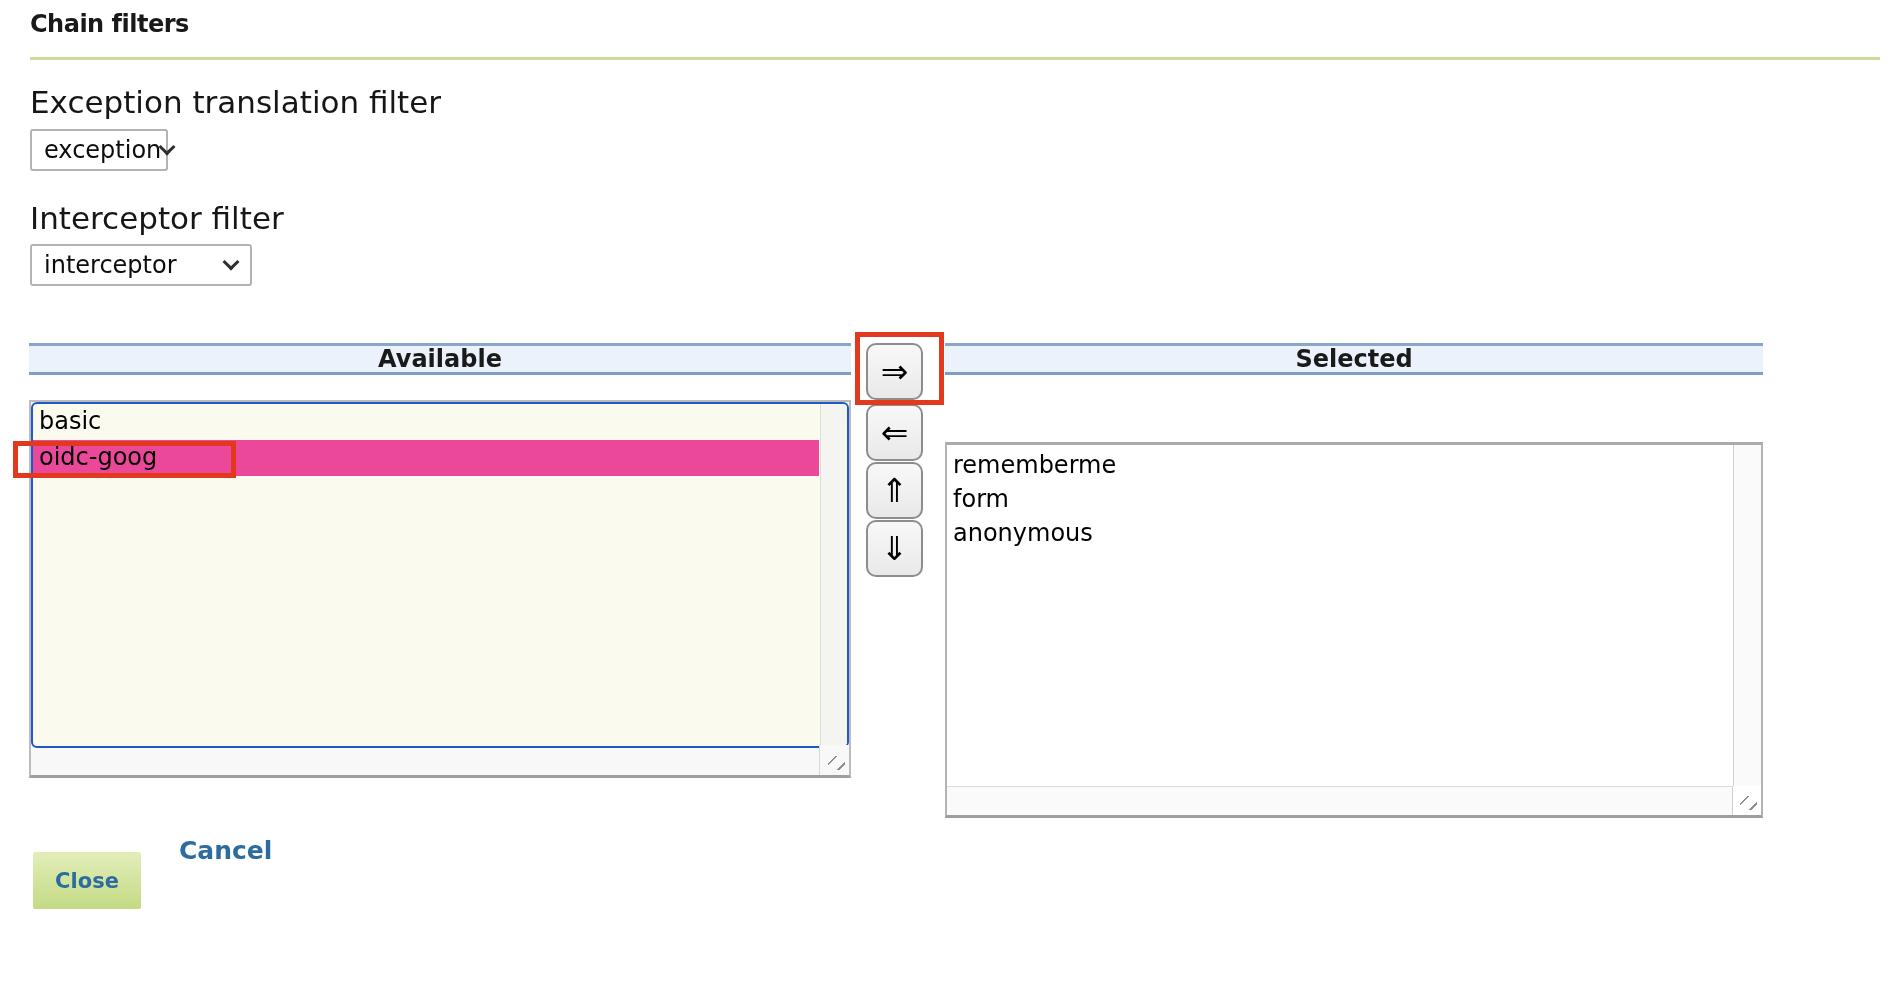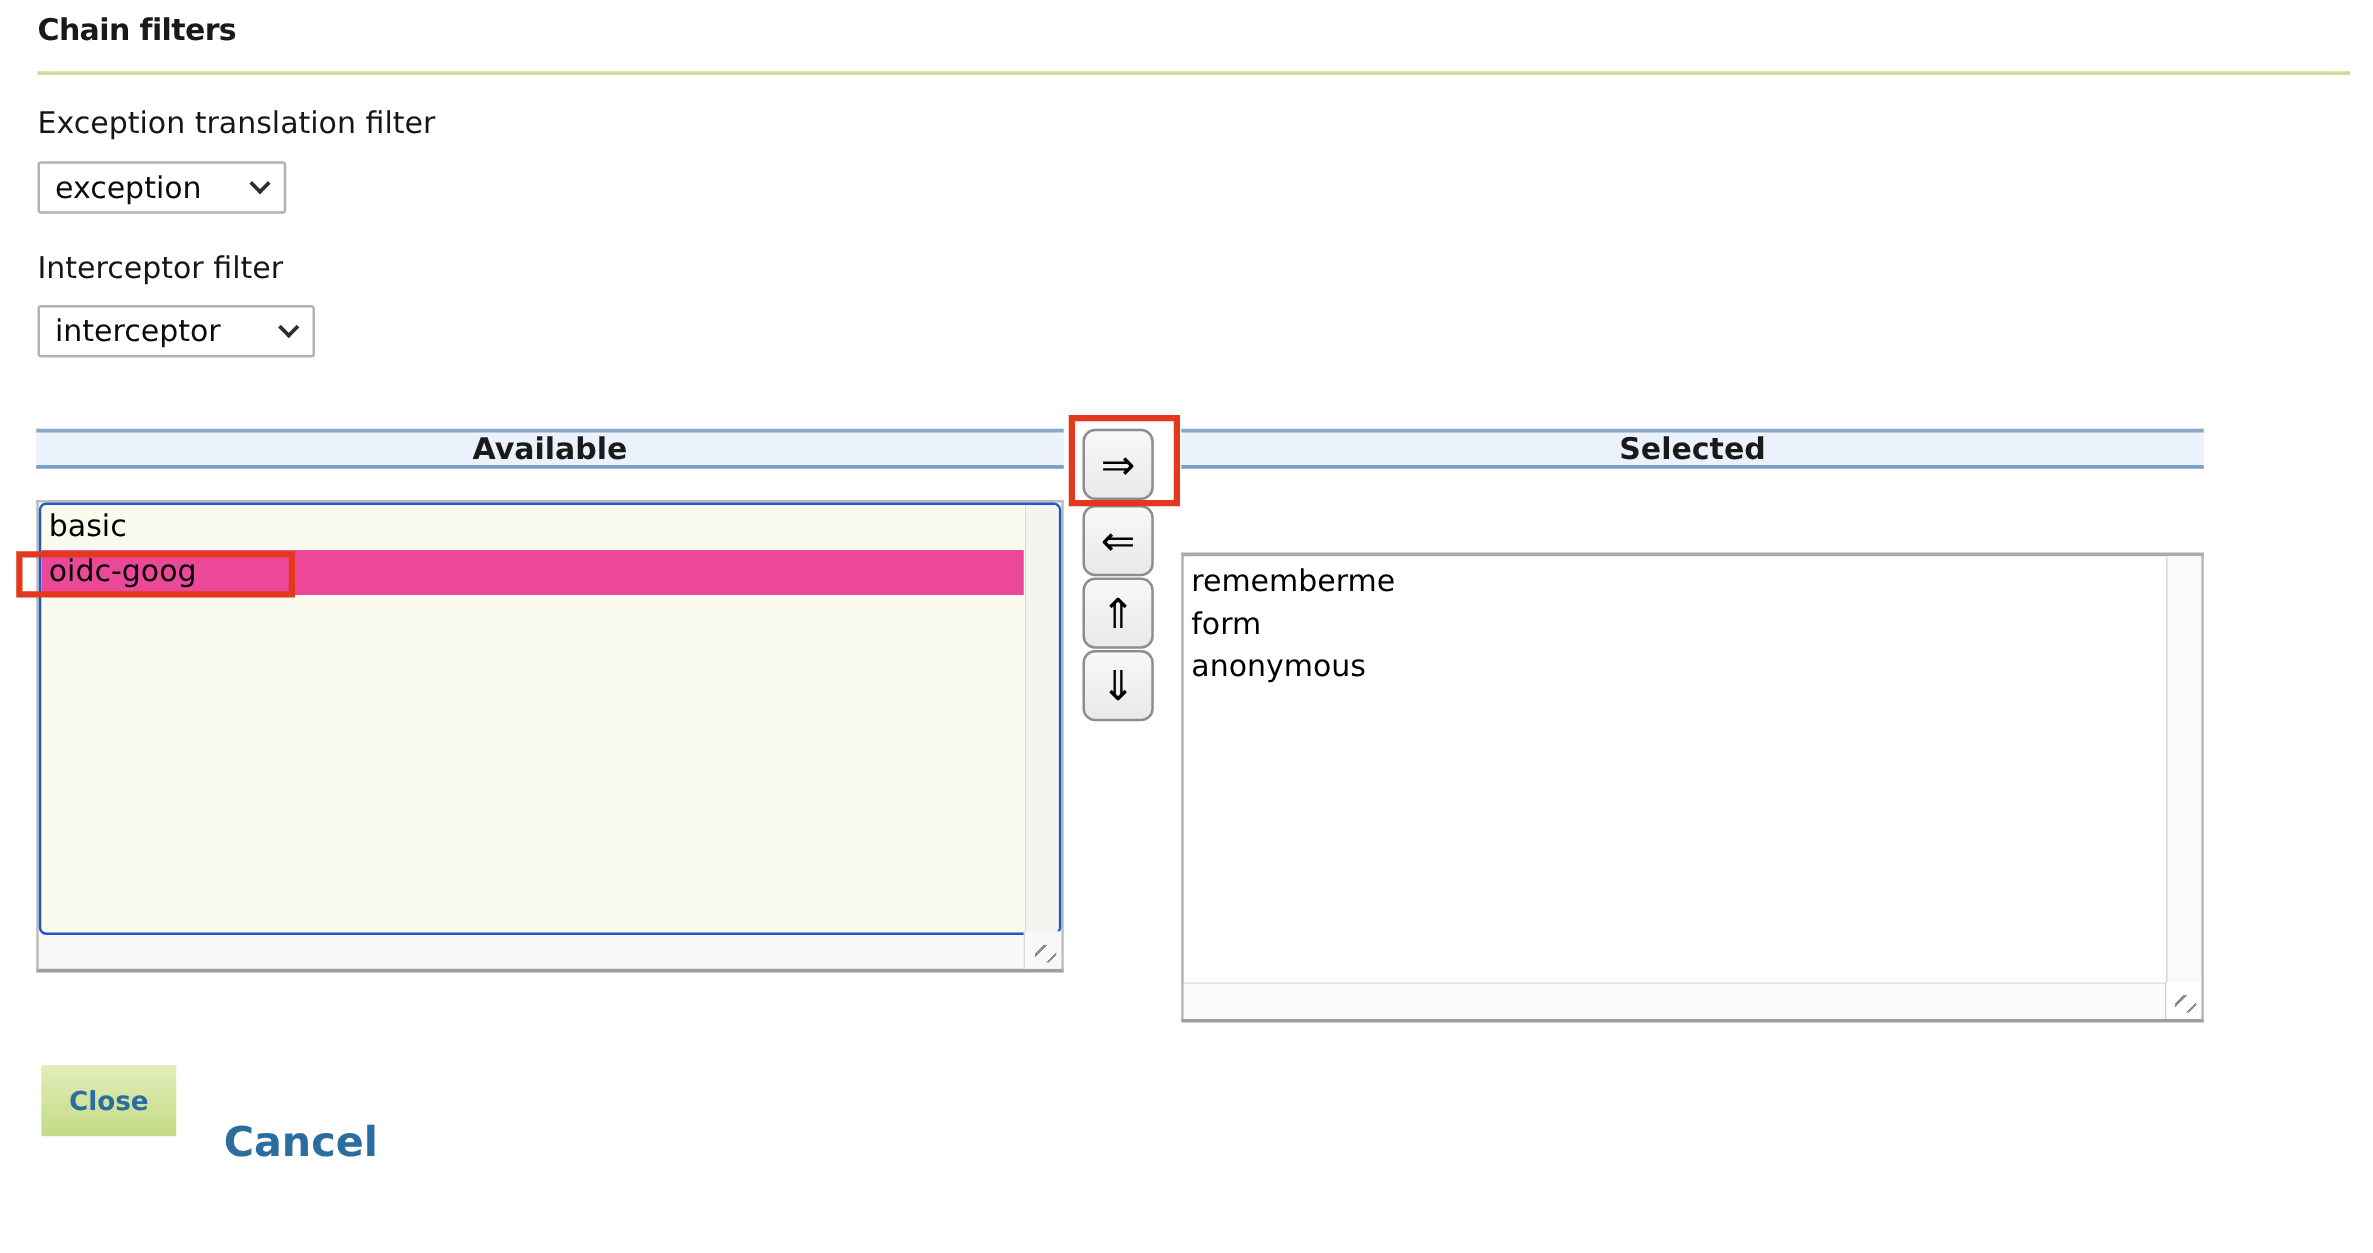--- a/index.html
+++ b/index.html
@@ -7,29 +7,29 @@
   body { font-family:"DejaVu Sans","Liberation Sans",sans-serif; color:#1b1b1b; }
 
   .stage { position:relative; width:1898px; height:1002px; background:#ffffff; overflow:hidden; }
 
   
   .page-title { position:absolute; left:30px; top:10px; font-size:24px; font-weight:bold;
                 color:#191919; letter-spacing:-0.5px; }
   .title-rule { position:absolute; left:30px; top:57px; width:1850px; height:3px; background:#cadd9b; }
 
   
-  .field-label { position:absolute; left:30px; font-size:24px; color:#161616; }
+  .field-label { position:absolute; left:30px; font-size:31px; color:#161616; }
   .lbl-exception   { top:84px; }
   .lbl-interceptor { top:200px; }
 
   .gs-dropdown { position:absolute; left:30px; height:42px; border:2px solid #b3b3b3;
                  border-radius:3px; background:#ffffff; display:flex; align-items:center;
                  justify-content:space-between; padding:0 13px 0 12px; font-size:24px;
                  color:#0c0c0c; cursor:default; }
-  .dd-exception   { top:129px; width:199px;text-align:center; }
+  .dd-exception   { top:129px; width:138px;text-align:center; }
   .dd-interceptor { top:244px; width:222px; }
   .chevron { width:12px; height:12px; border-right:3px solid #2e2e2e; border-bottom:3px solid #2e2e2e;
              transform:rotate(45deg); margin-top:-7px; flex:0 0 auto; }
 
   
   .panel-header { position:absolute; height:32px; background:#ebf2fc;
                   border-top:3px solid #8aa7c9; border-bottom:3px solid #7d9ec6;
                   display:flex; align-items:center; justify-content:center;
                   font-size:24px; font-weight:bold; color:#1a1a1a; }
   .hdr-available { left:29px;  top:343px; width:822px; }
@@ -82,21 +82,21 @@
   .ann-arrow { left:855px; top:332px; width:89px; height:73px; }
   .ann-item  { left:13px;  top:441px; width:223px; height:37px; }
 
   
   .close-btn { position:absolute; left:33px; top:852px; width:108px; height:57px;
                border:none; border-radius:2px;
                background:linear-gradient(180deg,#e2eeb9 0%,#c4da85 100%);
                font-size:21px; font-weight:bold; color:#2c6d9f; cursor:pointer;
                font-family:"DejaVu Sans","Liberation Sans",sans-serif;
                display:flex; align-items:center; justify-content:center; }
-  .cancel-link { position:absolute; left:179px; top:894px; font-size:33px; font-weight:bold;
+  .cancel-link { position:absolute; left:179px; top:836px; font-size:25px; font-weight:bold;
                  color:#2c6d9f; text-decoration:none; cursor:pointer; }
 </style>
 </head>
 <body>
 
 <div class="stage">
 
   <div class="page-title">Chain filters</div>
   <div class="title-rule"></div>
 

